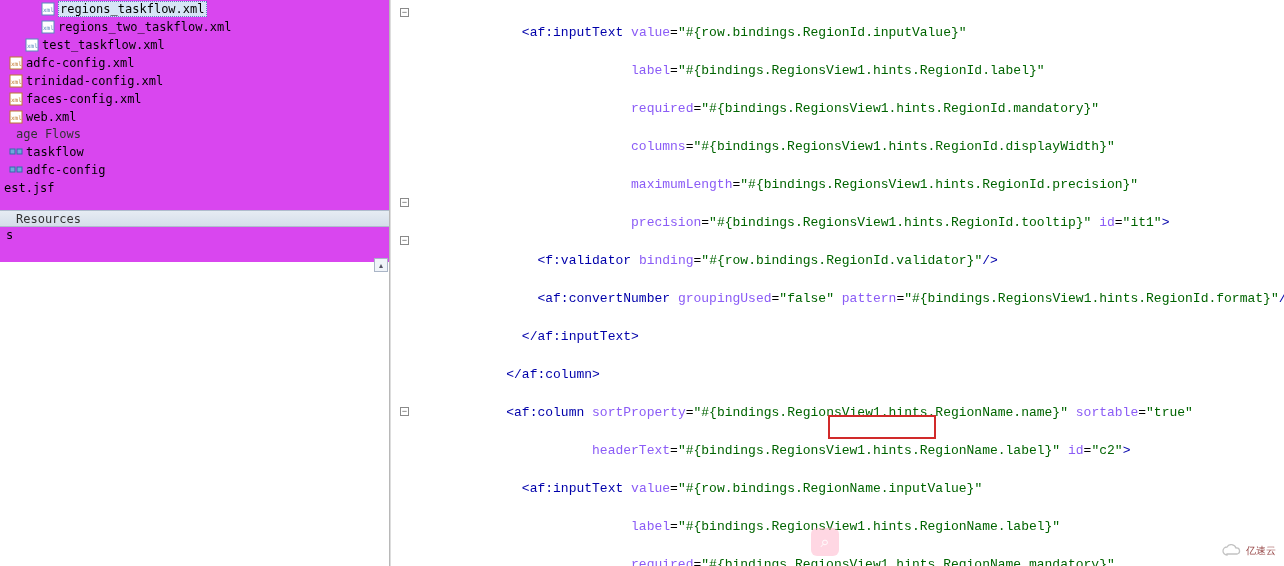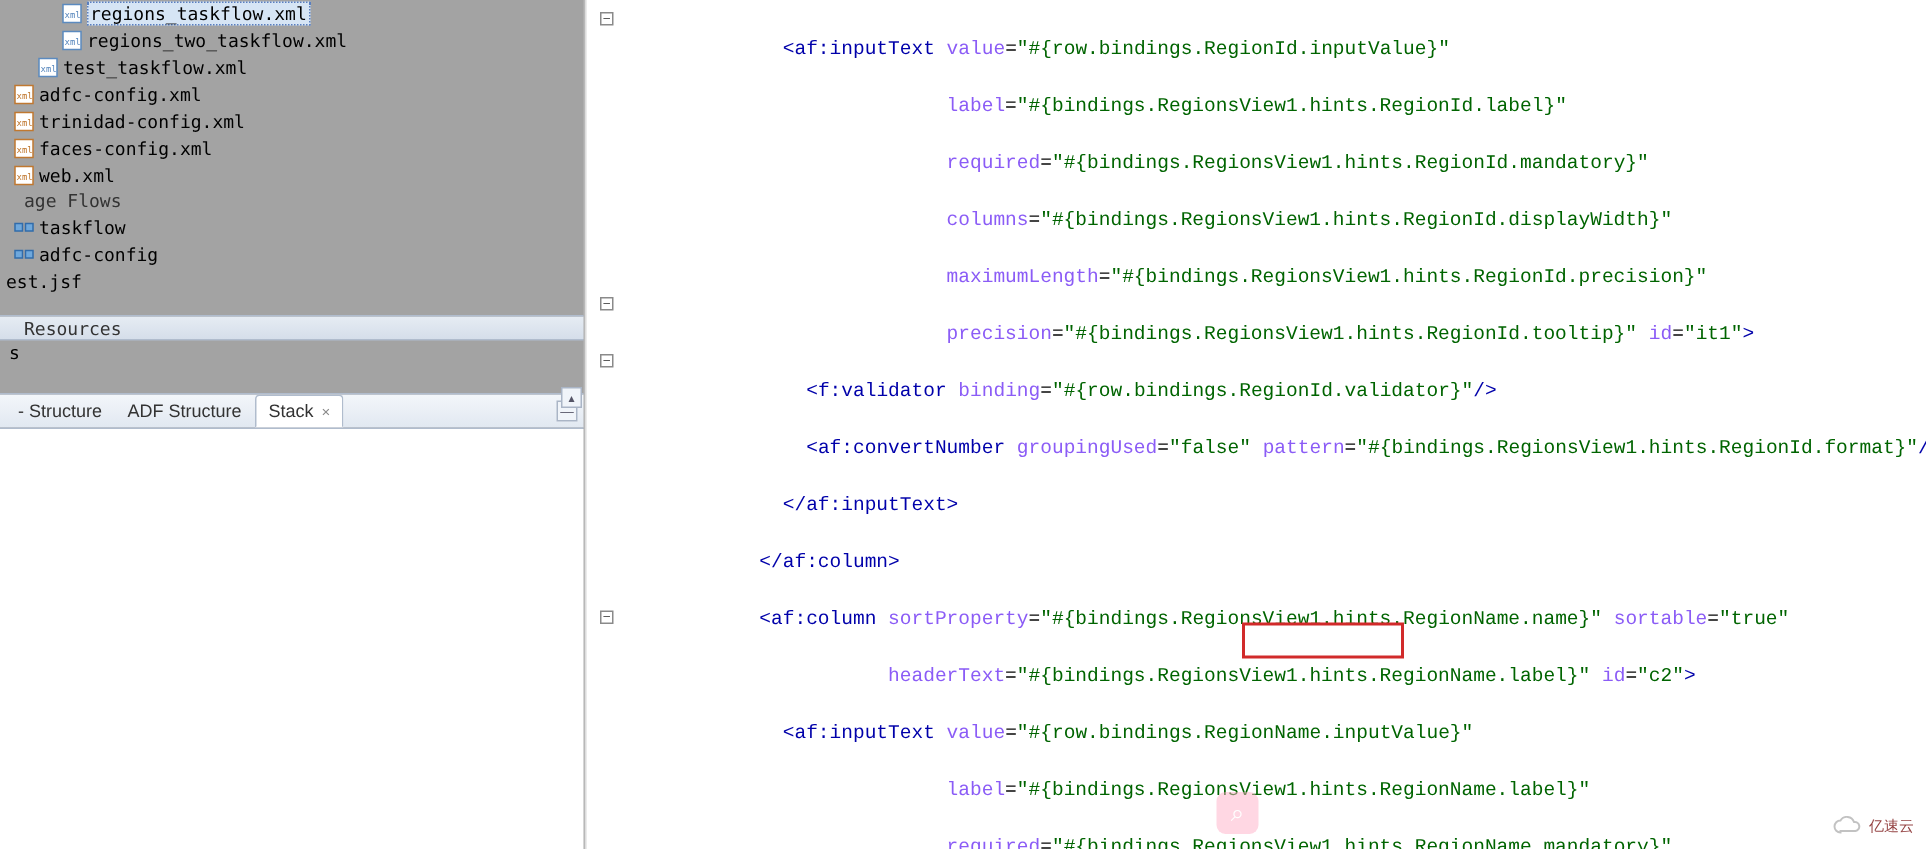--- a/index.html
+++ b/index.html
@@ -13,21 +13,21 @@
     position: relative;
   }
   .left-panel {
     position: absolute;
     left: 0; top: 0;
     width: 390px;
     height: 566px;
     border-right: 1px solid #b8b8b8;
     display: flex;
     flex-direction: column;
-    background: #a3a3a3;
+    background: #d946ef;
   }
   .tree-area {
     flex: 0 0 auto;
     height: 210px;
     overflow: auto;
     padding: 0;
   }
   .tree-row {
     display: flex;
     align-items: center;
@@ -294,30 +294,20 @@
   </div>
 
   <div class="section-label resources-bar">Resources</div>
   <div class="sub-label">s</div>
 
   <div style="flex:0 0 18px"></div>
   <div class="scroll-up-btn">
       <span>▴</span>
     </div>
 
-  <div class="structure-bar">
-    <div class="struct-tab">- Structure</div>
-    <div class="struct-tab">ADF Structure</div>
-    <div class="struct-tab active">
-      <span>Stack</span>
-      <span class="struct-close">×</span>
-    </div>
-    <div class="struct-spacer"></div>
-    <div class="struct-collapse">—</div>
-  </div>
   <div style="flex:1;background:#fff"></div>
 </div>
 
 <div class="editor-panel">
   <div class="gutter">
     <div class="fold-mark" style="top:8px">−</div>
     <div class="fold-mark" style="top:198px">−</div>
     <div class="fold-mark" style="top:236px">−</div>
     <div class="fold-mark" style="top:407px">−</div>
   </div>

